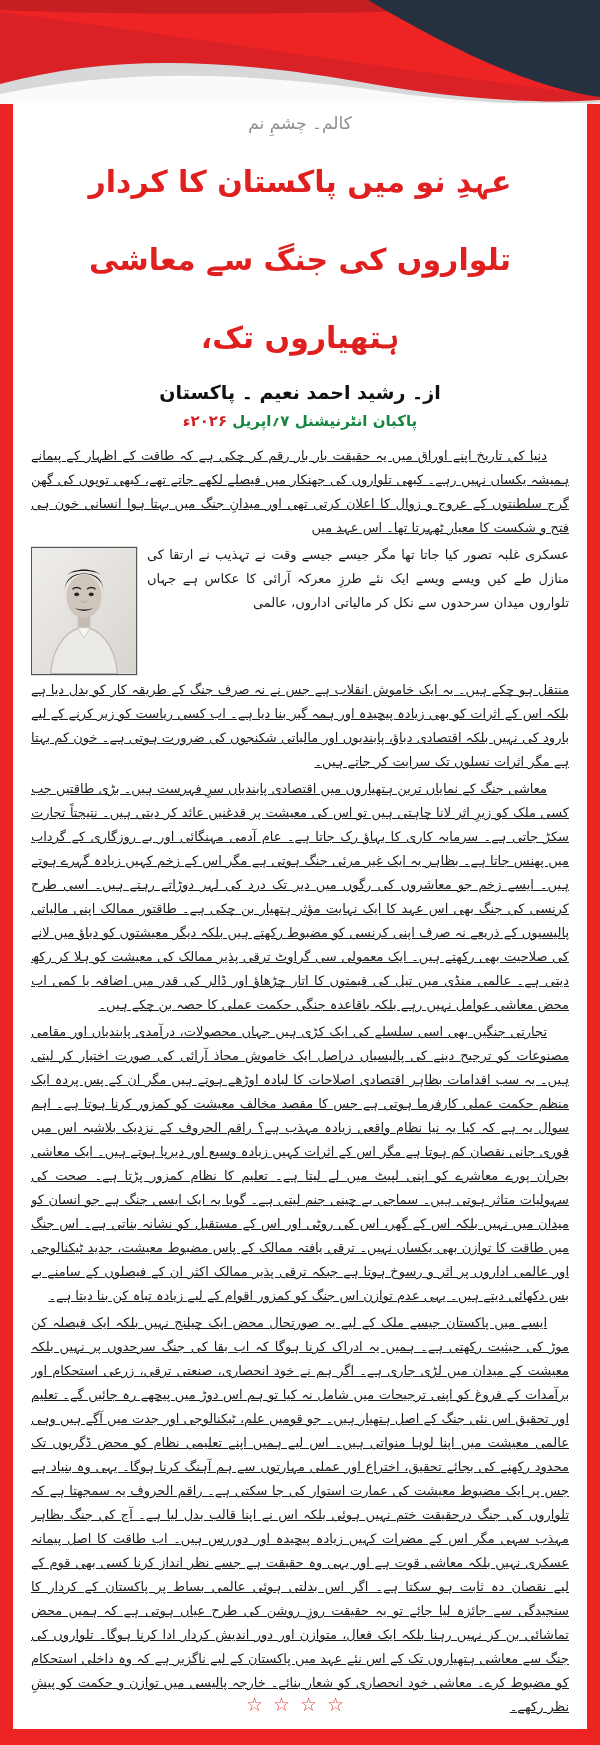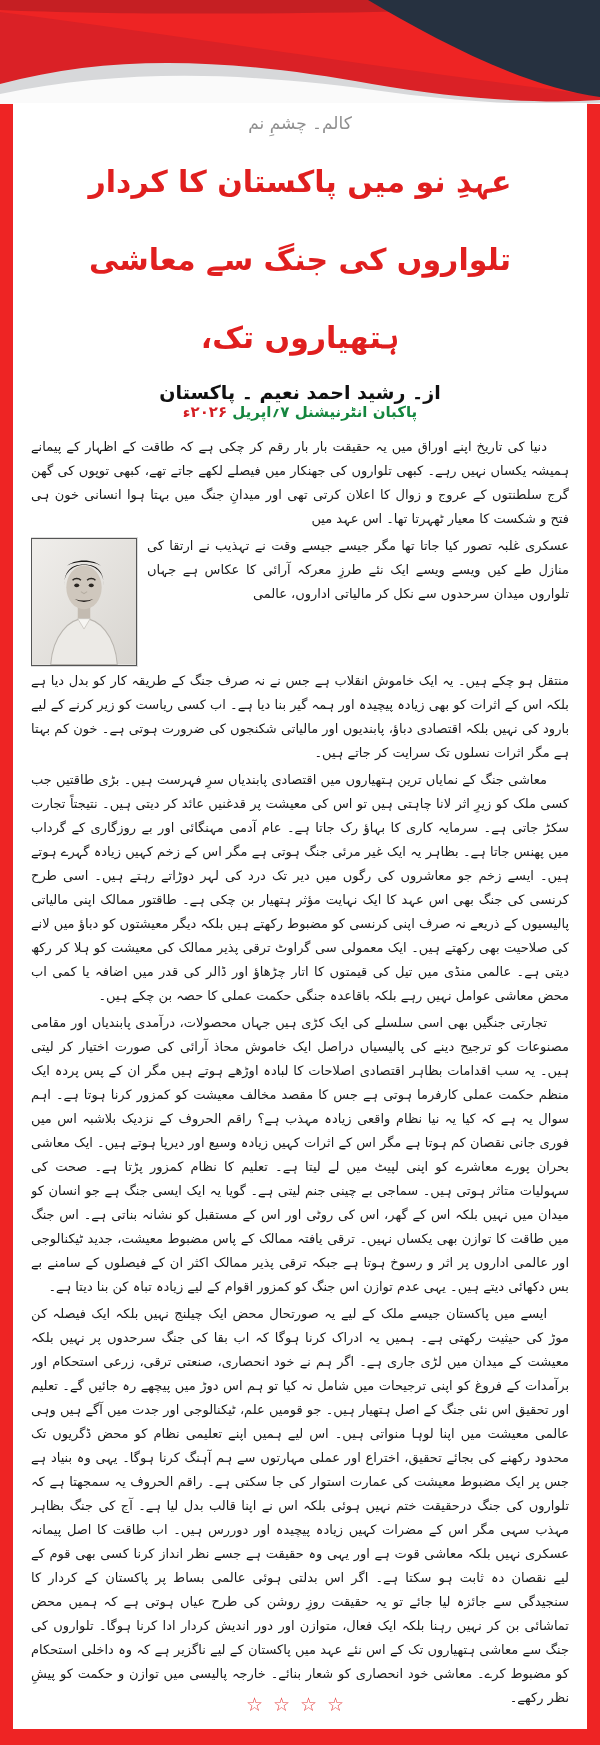--- a/index.html
+++ b/index.html
@@ -4,25 +4,25 @@
 <style>
   html,body{margin:0;padding:0;background:#ffffff;}
   .page{position:relative;width:600px;height:1745px;background:#ee2424;overflow:hidden;
         font-family:"DejaVu Sans",sans-serif;}
   .banner{position:absolute;top:0;left:0;width:600px;height:104px;}
   .panel{position:absolute;left:13px;right:13px;top:103px;bottom:16px;background:#ffffff;overflow:hidden;}
   .kicker{margin-top:10px;text-align:center;color:#8e8e8e;font-size:17px;direction:rtl;}
   .title{margin:10px 10px 0;text-align:center;color:#e01f1f;font-weight:bold;
          font-size:30px;line-height:78px;direction:rtl;}
   .byline{text-align:center;font-weight:bold;font-size:19px;color:#111;margin-top:4px;direction:rtl;}
-  .dateline{text-align:center;font-weight:bold;font-size:15px;direction:rtl;color:#15863f;}
+  .dateline{text-align:center;font-weight:bold;font-size:15px;margin-top:9px;direction:rtl;color:#15863f;}
   .dateline .year{color:#d41f24;}
   .article{direction:rtl;text-align:justify;font-size:13px;line-height:24px;color:#1b1b1b;
            margin:14px 18px 0;max-height:1292px;overflow:hidden;}
-  .article p{margin:0 0 3px;text-indent:22px;}
+  .article p{margin:0 0 3px;text-indent:22px;text-decoration:underline;}
   .article p.flush{text-indent:0;}
   .photo-row{display:flex;gap:10px;margin:2px 0 3px;align-items:flex-start;}
   .photo-col{flex:1;text-align:justify;}
   .photo-frame{flex:0 0 auto;width:104px;height:126px;border:1px solid #555;background:#e9e7e4;
                margin-top:4px;box-shadow:0 0 0 1px #ddd;}
   .photo-frame svg{display:block;width:100%;height:100%;}
   .stars{position:absolute;bottom:14px;left:0;right:0;text-align:center;color:#e23b3b;
          font-size:19px;letter-spacing:10px;}
 </style>
 </head>

